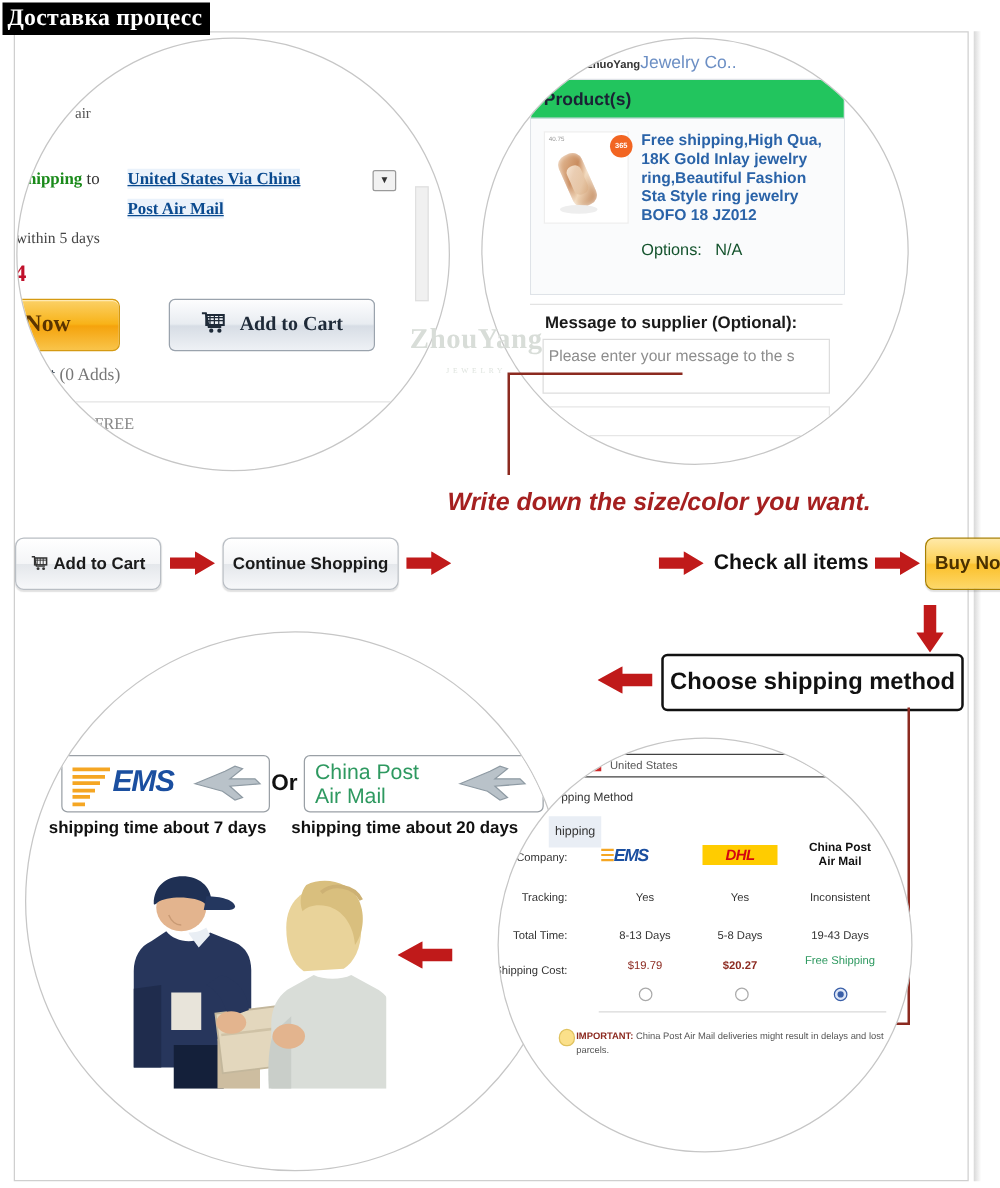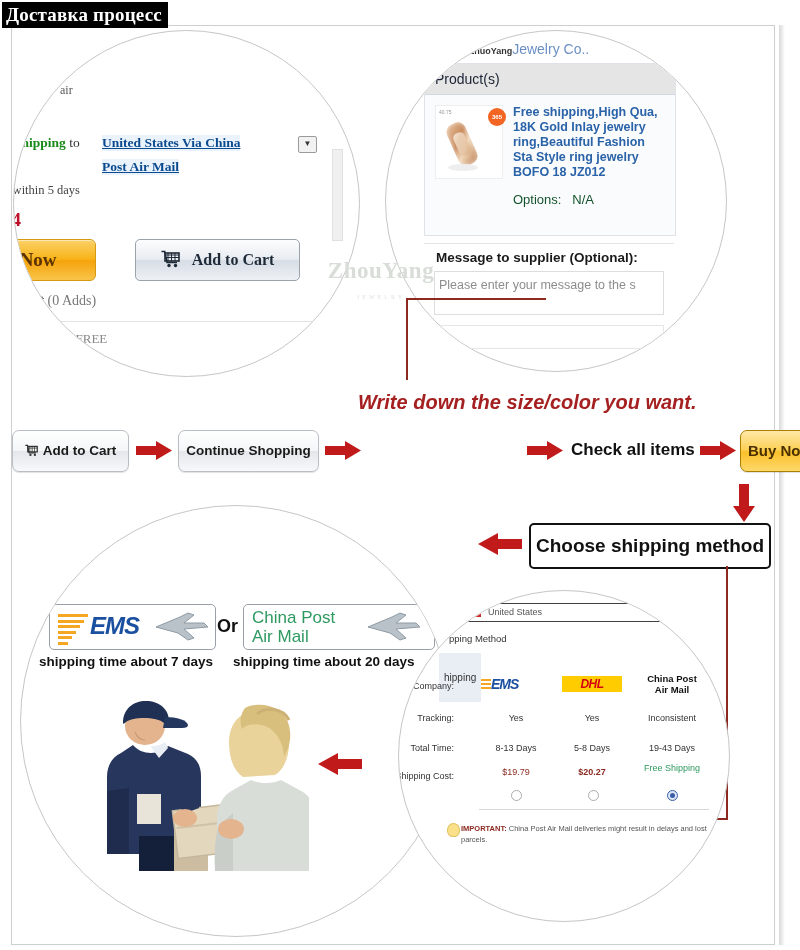--- a/index.html
+++ b/index.html
@@ -88,21 +88,21 @@
     font-family:"Liberation Serif", serif;font-weight:bold;font-size:23px;color:#d8ddd8;
     letter-spacing:.5px;z-index:5;text-align:center;line-height:26px;
   }
   .watermark small{display:block;font-size:6px;letter-spacing:3px;color:#dfe4df;font-weight:normal;}
 
   
   #b2 .seller{position:absolute;left:60px;top:10px;font-size:12px;color:#555;white-space:nowrap;}
   #b2 .seller b{font-size:9px;color:#333;}
   #b2 .seller i{font-style:normal;color:#6c8fc4;font-size:14px;}
   #b2 .panel{position:absolute;left:38px;top:32px;width:250px;background:#fff;border:1px solid #dfe3e8;}
-  #b2 .phead{background:#e5e5e5;padding:7px 10px;font-size:14px;font-weight:normal;color:#1a2234;border-bottom:1px solid #d3d8e4;}
+  #b2 .phead{background:#22c55e;padding:7px 10px;font-size:14px;font-weight:bold;color:#1a2234;border-bottom:1px solid #d3d8e4;}
   #b2 .pbody{padding:10px;display:flex;gap:10px;background:#fafbfc;min-height:120px;}
   #b2 .thumb{position:relative;width:66px;height:72px;background:#fff;border:1px solid #eee;flex:none;}
   #b2 .thumb .code{position:absolute;left:3px;top:3px;font-size:5px;color:#999;}
   #b2 .badge{
     position:absolute;right:-4px;top:2px;width:18px;height:18px;border-radius:50%;
     background:#f26522;color:#fff;font-size:6px;font-weight:bold;text-align:center;line-height:18px;
   }
   #b2 .ring{
     position:absolute;left:16px;top:16px;width:20px;height:44px;border-radius:8px;
     background:linear-gradient(135deg,#e8c3a0,#c98c5e 40%,#f0d6b8 60%,#b97b4e);
@@ -177,21 +177,21 @@
   #b3 .photo{position:absolute;left:58px;top:190px;width:230px;height:175px;}
 
   
   #b4 .country{
     position:absolute;left:62px;top:12px;width:185px;height:17px;border:1px solid #404040;background:#fff;
     font-size:9px;color:#555;line-height:17px;padding-left:26px;
   }
   #b4 .flag{position:absolute;left:66px;top:15px;width:16px;height:11px;background:#cc2b2b;overflow:hidden;}
   #b4 .flag:before{content:"";position:absolute;left:0;top:0;width:8px;height:6px;background:#2b3a8c;}
   #b4 .smethod{position:absolute;left:50px;top:42px;font-size:9.5px;color:#333;}
-  #b4 .fship{position:absolute;left:40px;top:62px;font-size:10px;color:#333;background:#e9eef5;padding:19px 5px;}
+  #b4 .fship{position:absolute;left:40px;top:62px;font-size:10px;color:#333;background:#e9eef5;padding:7px 5px;}
   #b4 .rowlbl{position:absolute;right:auto;font-size:9px;color:#333;text-align:right;width:95px;}
   #b4 .cell{position:absolute;font-size:9px;color:#333;text-align:center;width:70px;}
   #b4 .emslogo{
     position:absolute;left:92px;top:85px;width:48px;height:17px;
     font-size:14px;font-style:italic;font-weight:bold;color:#1b4fa0;letter-spacing:-1px;
   }
   #b4 .emslogo:before{
     content:"";position:absolute;left:-10px;top:3px;width:10px;height:10px;
     background:linear-gradient(#f5a623 0 2px,transparent 2px 4px,#f5a623 4px 6px,transparent 6px 8px,#f5a623 8px 10px);
   }

